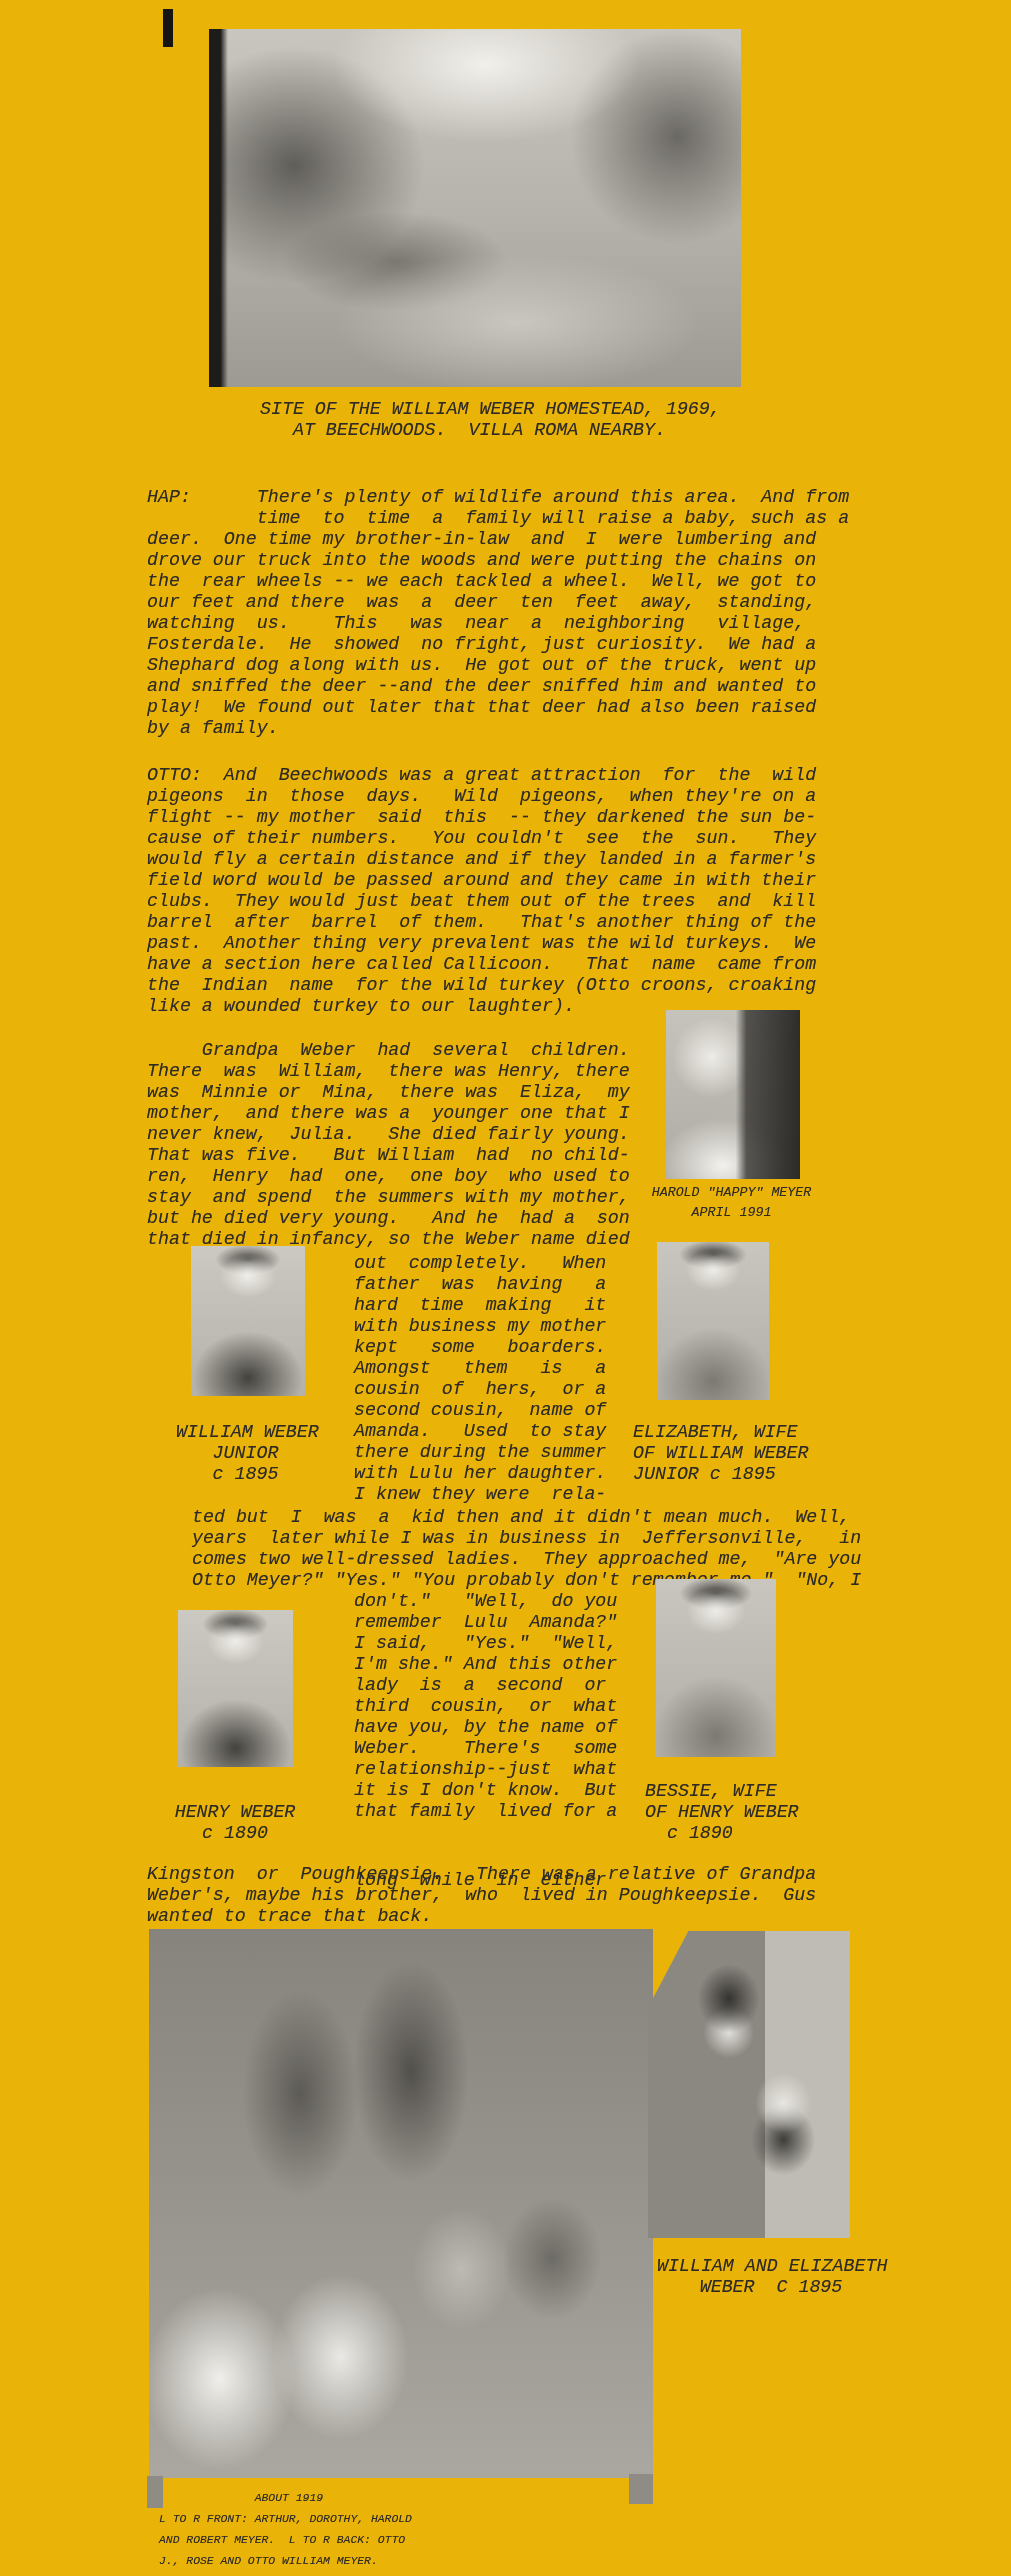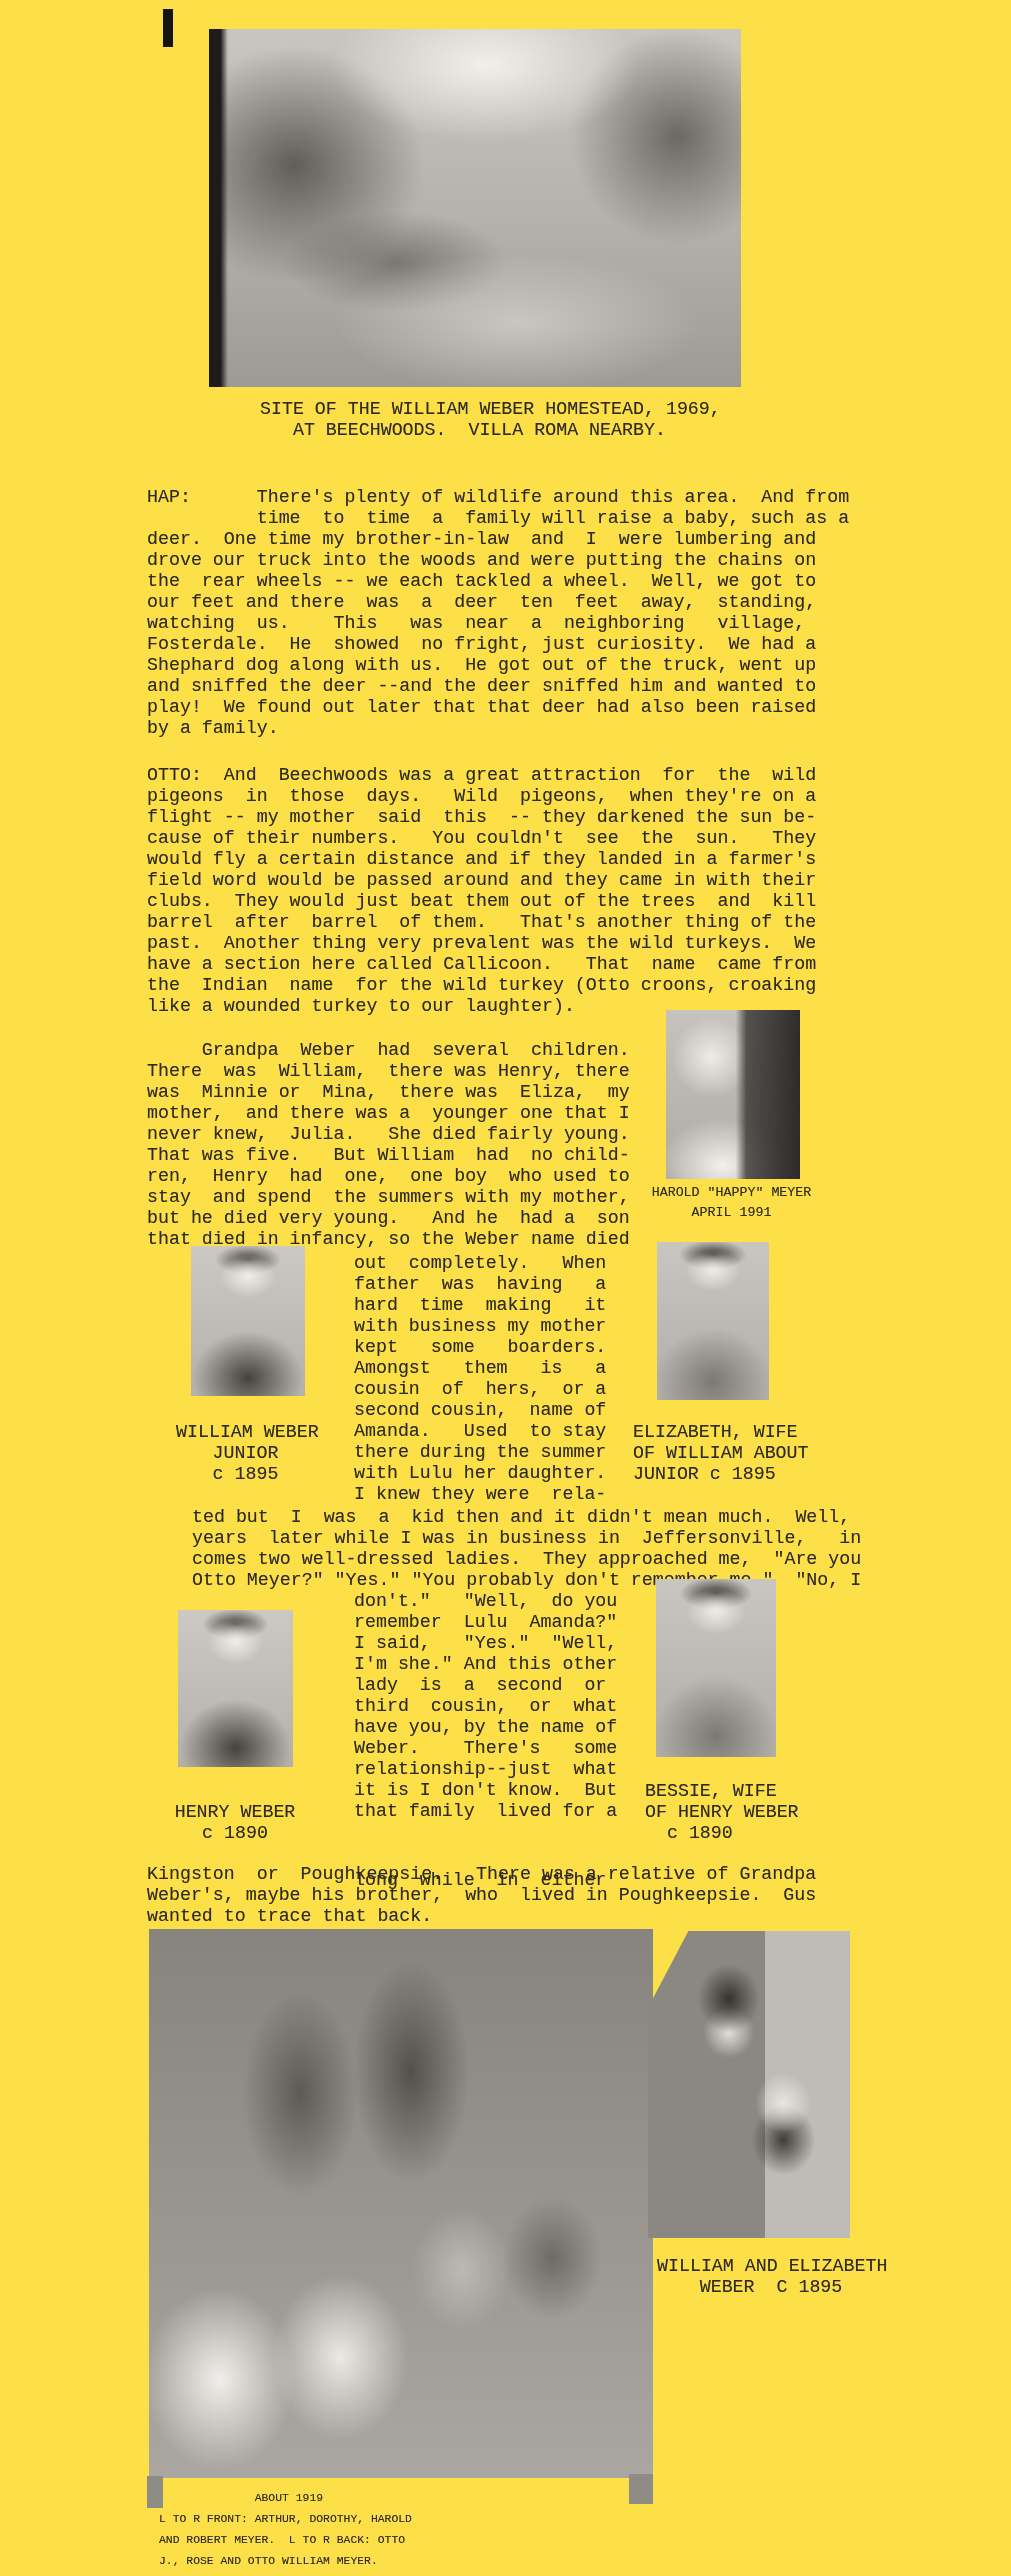--- a/index.html
+++ b/index.html
@@ -1,20 +1,21 @@
 <!DOCTYPE html>
 <html style="font-size:10px"><head>
 <meta charset="utf-8">
 <style>
   html,body { margin:0; padding:0; background:#e9e8e5; }
   .page {
     position:relative; width:1011px; height:2576px; margin:0 auto;
-    background:#fde047; overflow:hidden;
+    background:#eab308; overflow:hidden;
     font-family:"Liberation Mono","DejaVu Sans Mono",monospace;
     color:#2e2b27;
+    font-style:italic;
   }
   .tblock {
     position:absolute; font-size:18.3px; line-height:21px;
     white-space:pre; text-shadow:0 0 0.6px rgba(40,37,33,.4);
   }
   .caption {
     position:absolute; font-size:18.3px; line-height:21px;
     white-space:pre; text-align:center; text-shadow:0 0 0.6px rgba(40,37,33,.4);
   }
   .caption.left { text-align:left; }
@@ -121,21 +122,21 @@
 
   <div id="ph-harold" class="photo"></div>
   <div id="cap-harold" class="caption"><div>HAROLD "HAPPY" MEYER</div><div>APRIL 1991</div></div>
 
   <div id="ph-william" class="photo portrait-male"></div>
   <div id="cap-william" class="caption"><div>WILLIAM WEBER</div><div>JUNIOR</div><div>c 1895</div></div>
 
   <div id="txt-boarders" class="tblock"><div>out  completely.   When</div><div>father  was  having   a</div><div>hard  time  making   it</div><div>with business my mother</div><div>kept   some   boarders.</div><div>Amongst   them   is   a</div><div>cousin  of  hers,  or a</div><div>second cousin,  name of</div><div>Amanda.   Used  to stay</div><div>there during the summer</div><div>with Lulu her daughter.</div><div>I knew they were  rela-</div></div>
 
   <div id="ph-elizabeth" class="photo portrait-female"></div>
-  <div id="cap-elizabeth" class="caption left"><div>ELIZABETH, WIFE</div><div>OF WILLIAM ABOUT</div><div>JUNIOR c 1895</div></div>
+  <div id="cap-elizabeth" class="caption left"><div>ELIZABETH, WIFE</div><div>OF WILLIAM WEBER</div><div>JUNIOR c 1895</div></div>
 
   <div id="txt-ladies" class="tblock"><div>ted but  I  was  a  kid then and it didn't mean much.  Well,</div><div>years  later while I was in business in  Jeffersonville,   in</div><div>comes two well-dressed ladies.  They approached me,  "Are you</div><div>Otto Meyer?" "Yes." "You probably don't remember me."  "No, I</div></div>
 
   <div id="ph-henry" class="photo portrait-male"></div>
   <div id="cap-henry" class="caption"><div>HENRY WEBER</div><div>c 1890</div></div>
 
   <div id="txt-lulu" class="tblock"><div>don't."   "Well,  do you</div><div>remember  Lulu  Amanda?"</div><div>I said,   "Yes."  "Well,</div><div>I'm she." And this other</div><div>lady  is  a  second  or</div><div>third  cousin,  or  what</div><div>have you, by the name of</div><div>Weber.    There's   some</div><div>relationship--just  what</div><div>it is I don't know.  But</div><div>that family  lived for a</div></div>
 
   <div id="ph-bessie" class="photo portrait-female"></div>
   <div id="cap-bessie" class="caption left"><div>BESSIE, WIFE</div><div>OF HENRY WEBER</div><div>  c 1890</div></div>

